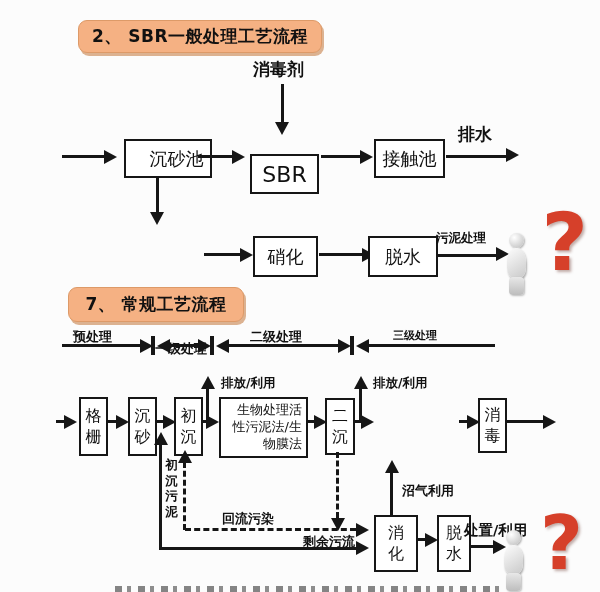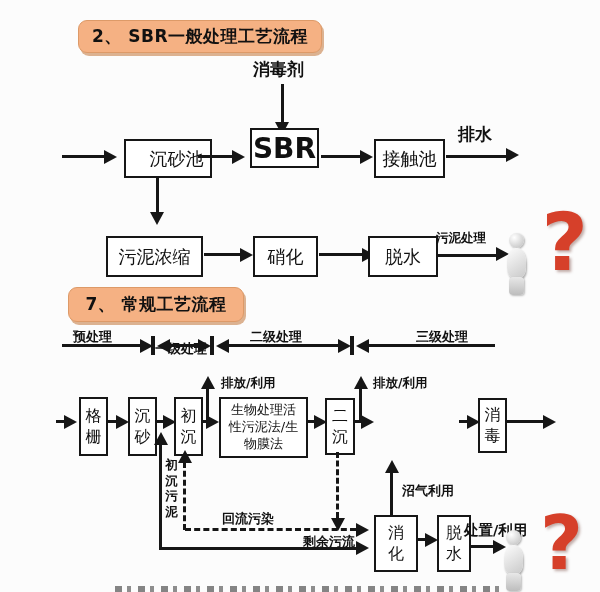--- a/index.html
+++ b/index.html
@@ -56,35 +56,34 @@
   <div class="ad" style="left:275px;top:122px;"></div>
 
   <div class="hl" style="left:62px;top:155px;width:42px;"></div>
   <div class="ar" style="left:104px;top:150px;"></div>
 
   <div class="node" style="left:124px;top:139px;width:67px;height:35px;font-size:18px;padding-left:17px;">沉砂池</div>
 
   <div class="hl" style="left:198px;top:155px;width:34px;"></div>
   <div class="ar" style="left:232px;top:150px;"></div>
 
-  <div class="node" style="left:250px;top:128px;width:65px;height:36px;font-size:28px;font-weight:700;">SBR</div>
+  <div class="node" style="left:250px;top:154px;width:65px;height:36px;font-size:22px;font-weight:400;">SBR</div>
 
   <div class="hl" style="left:321px;top:155px;width:39px;"></div>
   <div class="ar" style="left:360px;top:150px;"></div>
 
   <div class="node" style="left:374px;top:139px;width:67px;height:35px;font-size:18px;">接触池</div>
 
   <div class="lbl" style="left:458px;top:123px;font-size:17px;">排水</div>
   <div class="hl" style="left:446px;top:155px;width:60px;"></div>
   <div class="ar" style="left:506px;top:148px;"></div>
 
   <div class="vl" style="left:156px;top:176px;height:36px;"></div>
   <div class="ad" style="left:150px;top:212px;"></div>
 
-  <div class="node" style="left:106px;top:236px;width:93px;height:37px;font-size:18px;">污泥浓缩</div>
 
   <div class="hl" style="left:204px;top:253px;width:36px;"></div>
   <div class="ar" style="left:240px;top:248px;"></div>
 
   <div class="node" style="left:253px;top:236px;width:61px;height:37px;font-size:18px;">硝化</div>
 
   <div class="hl" style="left:319px;top:253px;width:43px;"></div>
   <div class="ar" style="left:362px;top:248px;"></div>
 
   <div class="node" style="left:368px;top:236px;width:66px;height:37px;font-size:18px;">脱水</div>
@@ -100,21 +99,21 @@
       <div class="p-body" style="left:3px;top:15px;width:19px;height:30px;"></div>
       <div class="p-legs" style="left:5px;top:44px;width:15px;height:18px;"></div>
     </div>
   </div>
 
   <div class="title-box" style="left:68px;top:287px;width:174px;height:33px;font-size:17px;">7、 常规工艺流程</div>
 
   <div class="lbl" style="left:73px;top:328px;font-size:13px;">预处理</div>
   <div class="lbl" style="left:155px;top:340px;font-size:13px;">一级处理</div>
   <div class="lbl" style="left:250px;top:328px;font-size:13px;">二级处理</div>
-  <div class="lbl" style="left:393px;top:328px;font-size:13px;margin-left:23px;">三级处理</div>
+  <div class="lbl" style="left:393px;top:328px;font-size:11px;">三级处理</div>
 
   <div class="hl" style="left:62px;top:344px;width:78px;"></div>
   <div class="ar" style="left:140px;top:339px;"></div>
   <div class="bar" style="left:151px;top:336px;height:19px;"></div>
   <div class="al" style="left:157px;top:339px;"></div>
   <div class="hl" style="left:169px;top:344px;width:29px;"></div>
   <div class="ar" style="left:198px;top:339px;"></div>
   <div class="bar" style="left:210px;top:336px;height:19px;"></div>
   <div class="al" style="left:216px;top:339px;"></div>
   <div class="hl" style="left:228px;top:344px;width:110px;"></div>
@@ -145,21 +144,21 @@
     </div>
 
   <div class="hl" style="left:201px;top:420px;width:6px;"></div>
   <div class="ar" style="left:206px;top:415px;"></div>
 
   <div class="vl" style="left:206px;top:388px;height:34px;"></div>
   <div class="au" style="left:201px;top:376px;"></div>
   <div class="lbl" style="left:221px;top:375px;font-size:12.5px;">排放/利用</div>
 
   <div class="node" style="left:219px;top:397px;width:85px;height:57px;font-size:13px;justify-content:flex-start;">
-    <span style="display:block;padding:0 4px;word-break:break-all;line-height:1.3;text-align:center;">生物处理活性污泥法/生物膜法</span>
+    <span style="display:block;padding:0 4px;word-break:break-all;line-height:1.3;text-align:right;">生物处理活性污泥法/生物膜法</span>
   </div>
 
   <div class="hl" style="left:306px;top:420px;width:8px;"></div>
   <div class="ar" style="left:314px;top:415px;"></div>
 
   <div class="node" style="left:325px;top:398px;width:26px;height:53px;font-size:16px;">
       <span class="vtext">二沉</span>
     </div>
 
   <div class="hl" style="left:353px;top:420px;width:8px;"></div>

